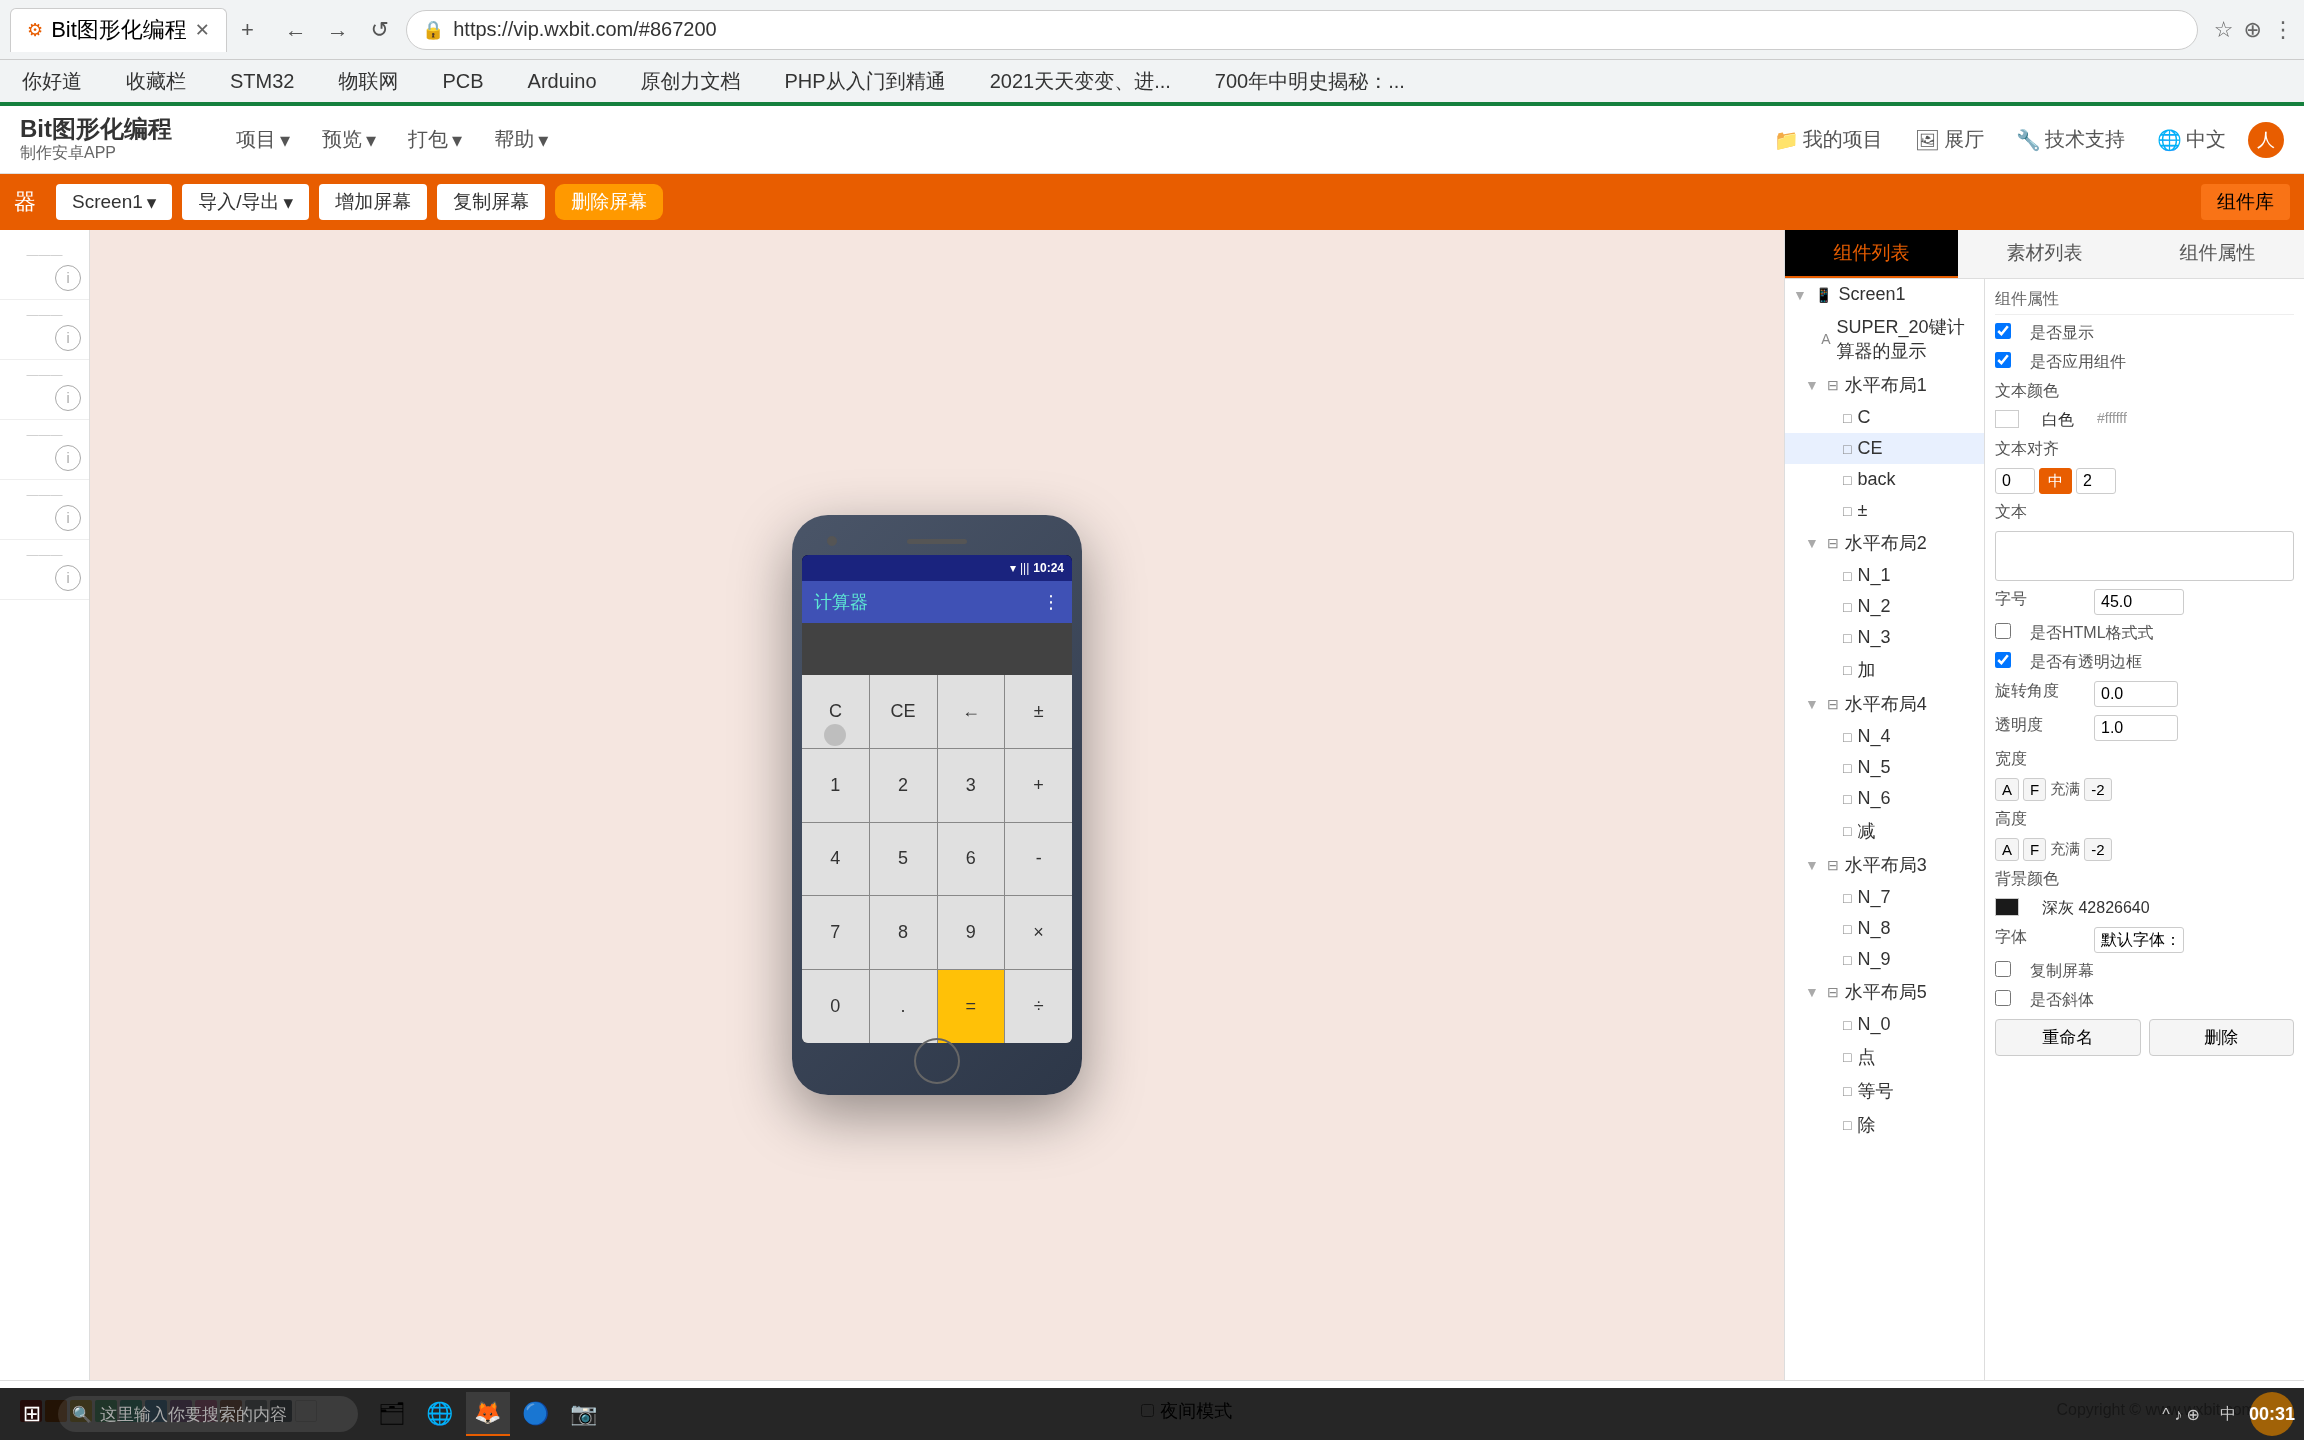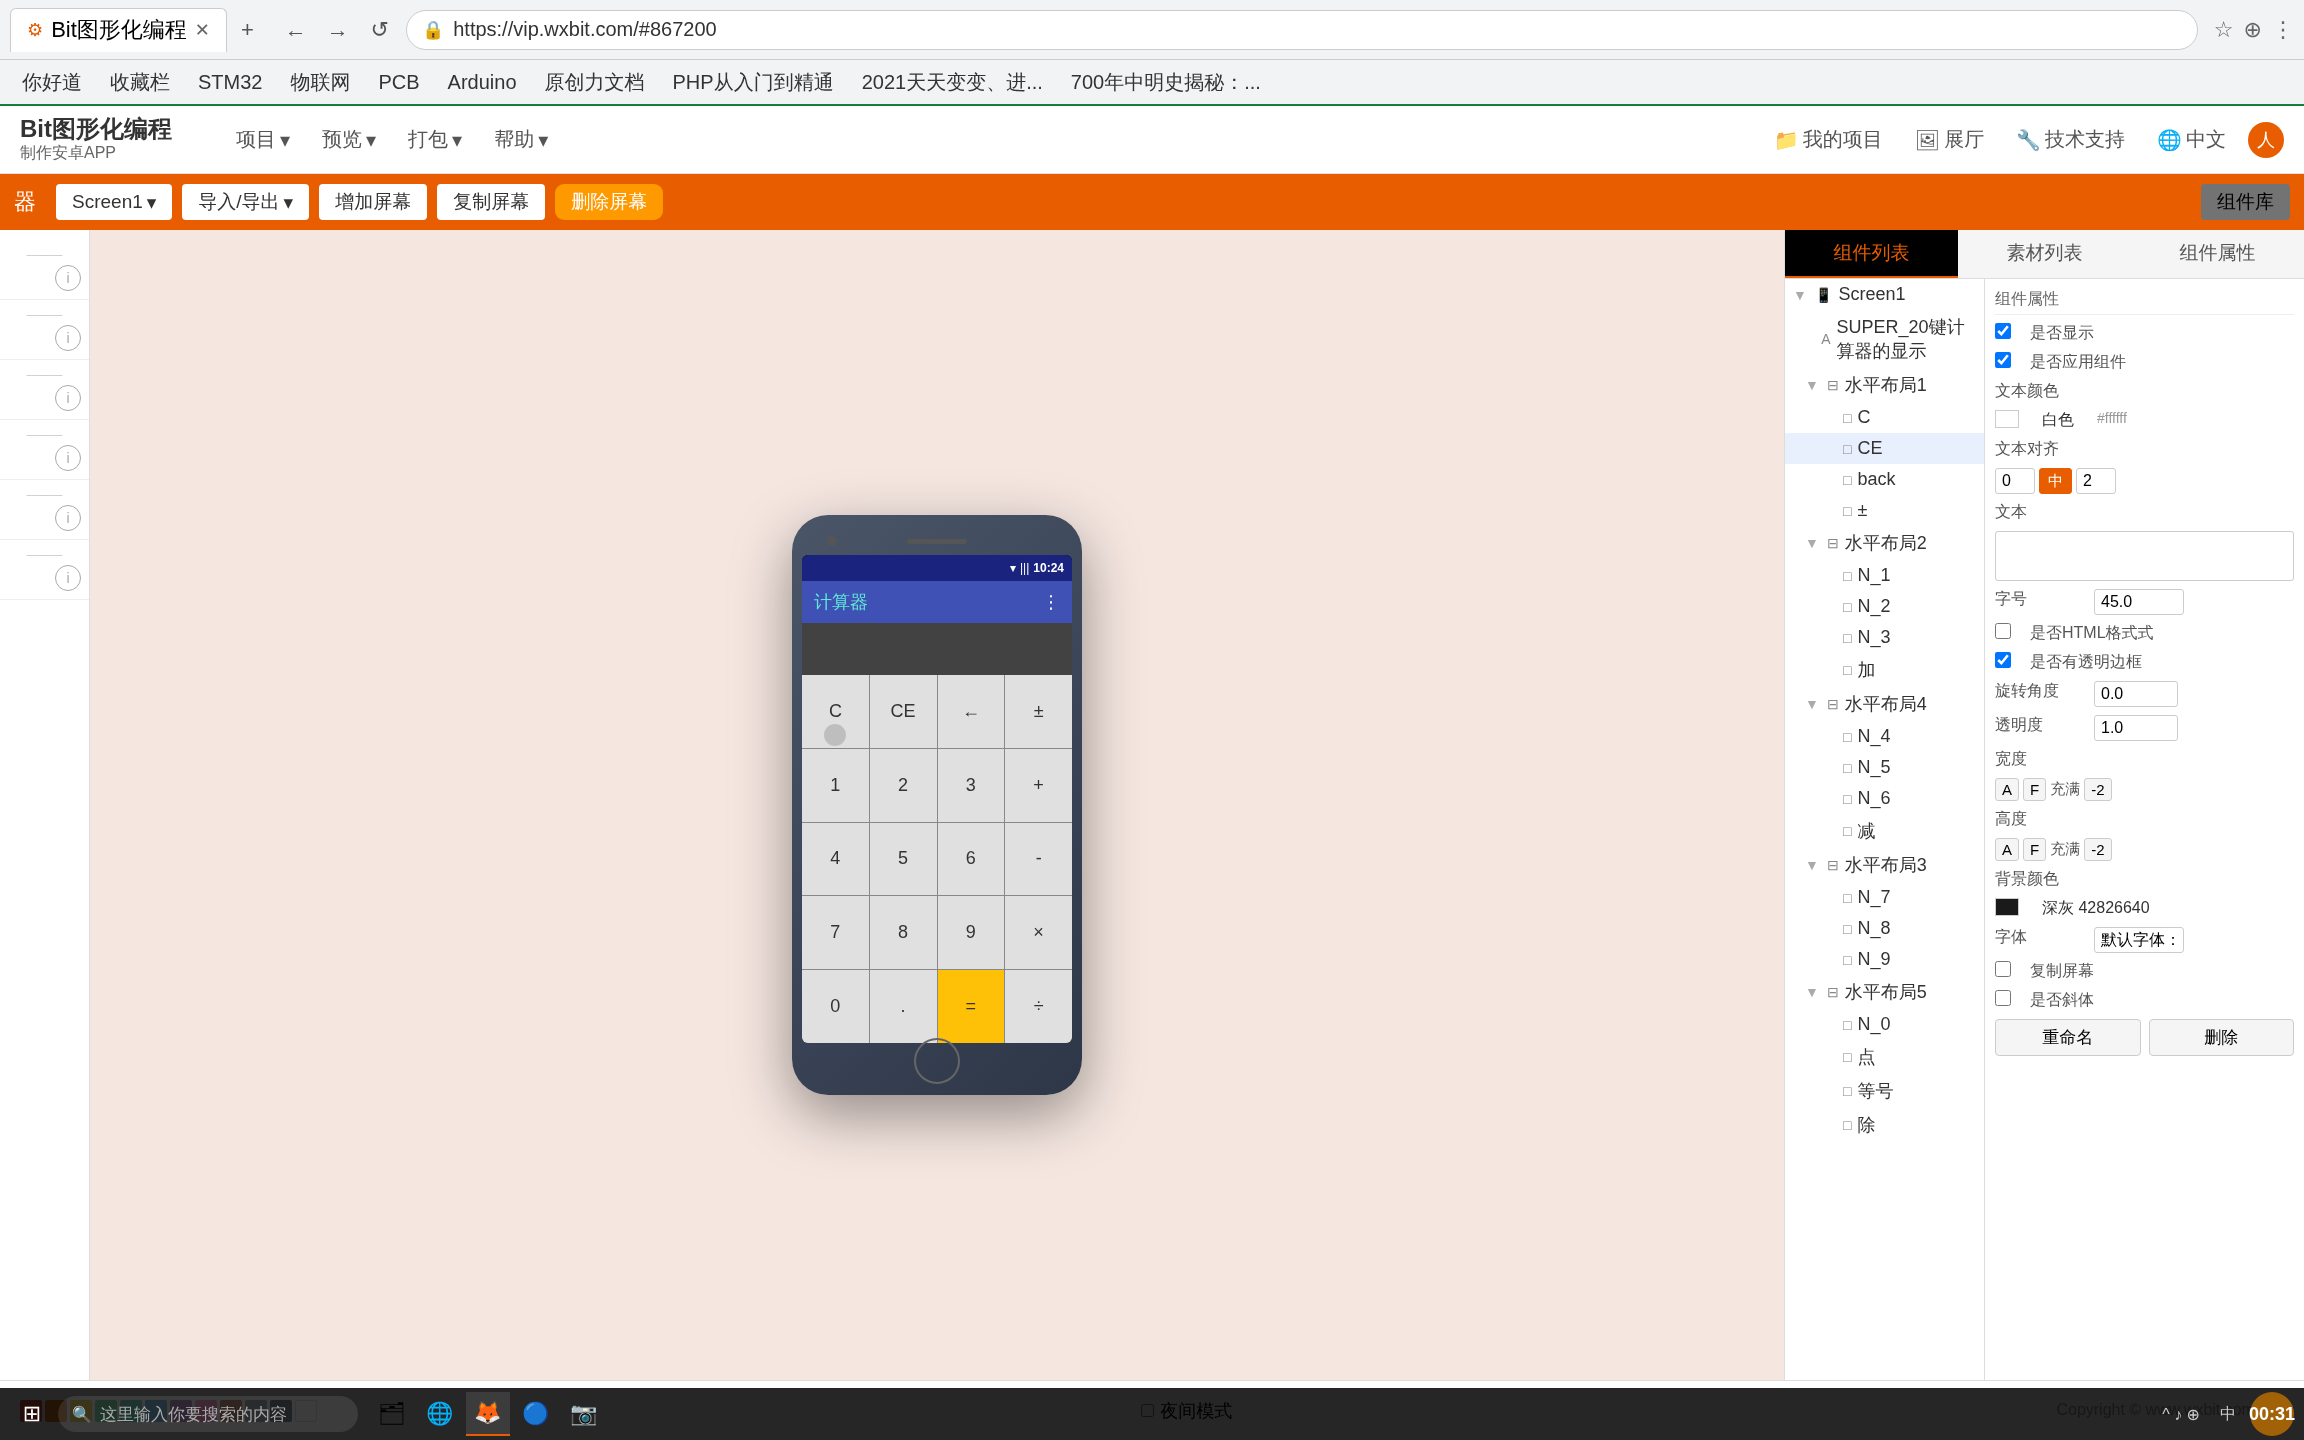--- a/index.html
+++ b/index.html
@@ -78,25 +78,25 @@
       font-size: 22px;
       color: #666;
       cursor: pointer;
     }
 
     
     .bookmarks-bar {
       width: 100%;
       height: 46px;
       background: #f1f3f4;
-      border-bottom: 2px solid #15803d;
+      border-bottom: 4px solid #15803d;
       display: flex;
       align-items: center;
       padding: 0 10px;
-      gap: 4px;
+      gap: 20px;
     }
     .bookmark-item {
       font-size: 20px;
       color: #333;
       padding: 4px 12px;
       border-radius: 4px;
       cursor: pointer;
       white-space: nowrap;
     }
 
@@ -186,21 +186,21 @@
       border-radius: 9px;
       padding: 5px 16px;
       font-size: 19px;
       cursor: pointer;
       height: 36px;
     }
     .toolbar-right {
       margin-left: auto;
     }
     .toolbar-right-btn {
-      background: #737373;
+      background: #f97316;
       border: none;
       border-radius: 4px;
       padding: 5px 16px;
       font-size: 19px;
       cursor: pointer;
       height: 36px;
     }
 
     
     .main-layout {

